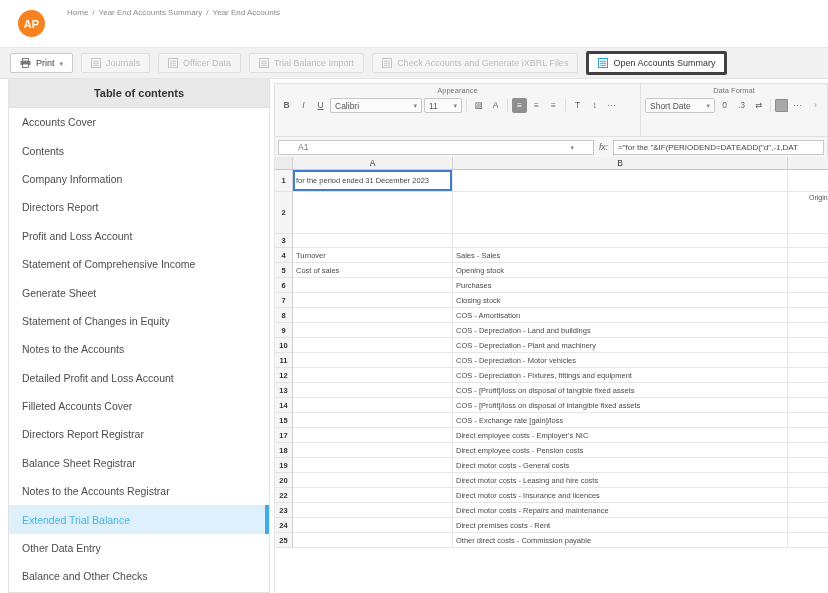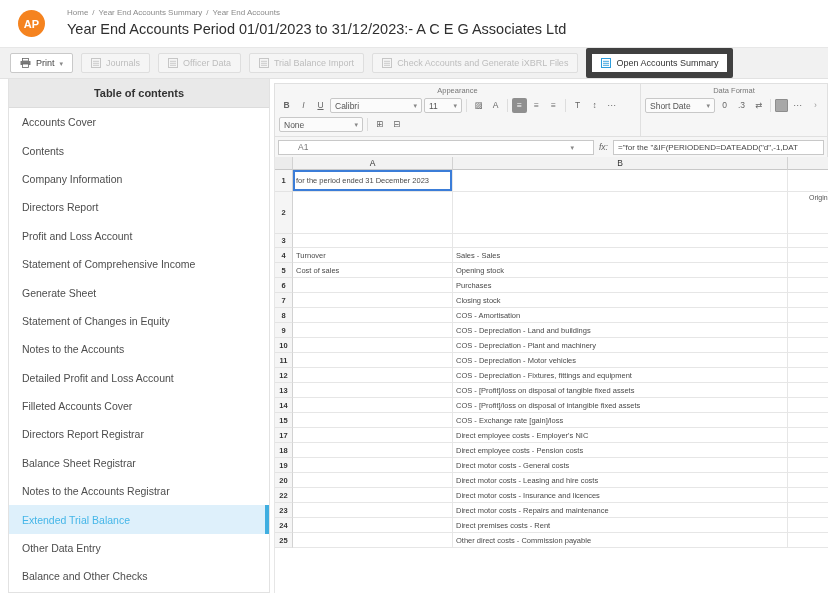--- a/index.html
+++ b/index.html
@@ -16,21 +16,21 @@
   .page-title{font-size:14.5px;color:#2f2f2f;font-weight:500;white-space:nowrap}
 
   
   .app-toolbar{height:32px;background:#f1f1f1;border-top:1px solid #e7e7e7;border-bottom:1px solid #e2e2e2;
     display:flex;align-items:center;gap:8px;padding:0 10px}
   .app-btn{display:inline-flex;align-items:center;gap:5px;font-size:9px;padding:4px 9px;border-radius:2px;
     cursor:pointer;font-family:inherit;white-space:nowrap}
   .btn-print{background:#fff;border:1px solid #c9c9c9;color:#444}
   .caret{font-size:7px;color:#888;line-height:1}
   .app-btn-disabled{background:#f5f5f5;border:1px solid #dedede;color:#bdbdbd}
-  .app-btn-enabled{background:#fff;border:6px solid #404040;color:#333}
+  .app-btn-enabled{background:#fff;border:3px solid #404040;color:#333}
   .doc-icon{display:inline-flex;align-items:center}
 
   
   .content{display:flex;height:514px;align-items:stretch}
 
   
   .sidebar{width:262px;margin-left:8px;background:#fff;border:1px solid #e2e2e2;border-top:none;
     display:flex;flex-direction:column;flex-shrink:0}
   .sidebar-header{height:29px;background:#e9e9e9;border-bottom:1px solid #dcdcdc;display:flex;align-items:center;
     justify-content:center;font-size:11px;font-weight:bold;color:#333}
@@ -99,21 +99,20 @@
 <header class="app-header">
   <div class="avatar">AP</div>
   <div class="head-text">
     <nav class="breadcrumb">
       <span class="crumb">Home</span>
       <span>/</span>
       <span class="crumb">Year End Accounts Summary</span>
       <span>/</span>
       <span class="crumb">Year End Accounts</span>
     </nav>
-    <h1 class="page-title">Year End Accounts Period 01/01/2023 to 31/12/2023:- A C E G Associates Ltd</h1>
   </div>
 </header>
 
 <div class="app-toolbar">
   <button class="app-btn btn-print">
     <span class="doc-icon">
       <svg width="11" height="10" viewBox="0 0 11 10">
         <rect x="2.5" y="0.5" width="6" height="2.5" fill="none" stroke="#666" stroke-width="0.8"></rect>
         <rect x="0.5" y="3" width="10" height="4" rx="0.5" fill="#7a7a7a"></rect>
         <rect x="2.5" y="6" width="6" height="3.5" fill="#fff" stroke="#666" stroke-width="0.8"></rect>
@@ -228,29 +227,20 @@
           <button class="tbtn">A</button>
           <div class="vsep"></div>
           <button class="tbtn active">≡</button>
           <button class="tbtn">≡</button>
           <button class="tbtn">≡</button>
           <div class="vsep"></div>
           <button class="tbtn">T</button>
           <button class="tbtn">↕</button>
           <button class="tbtn">⋯</button>
         </div>
-        <div class="tool-row">
-          <div class="tselect sel-style">
-            <span>None</span>
-            <span class="caret">▾</span>
-          </div>
-          <div class="vsep"></div>
-          <button class="tbtn">⊞</button>
-          <button class="tbtn">⊟</button>
-        </div>
       </div>
       <div class="tool-group tg-dataformat">
         <div class="group-label">Data Format</div>
         <div class="tool-row">
           <div class="tselect sel-format">
             <span>Short Date</span>
             <span class="caret">▾</span>
           </div>
           <button class="tbtn">0</button>
           <button class="tbtn">.3</button>

